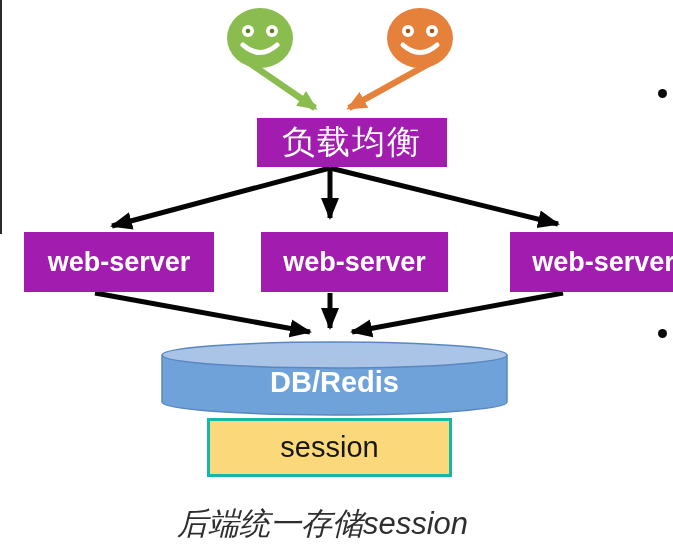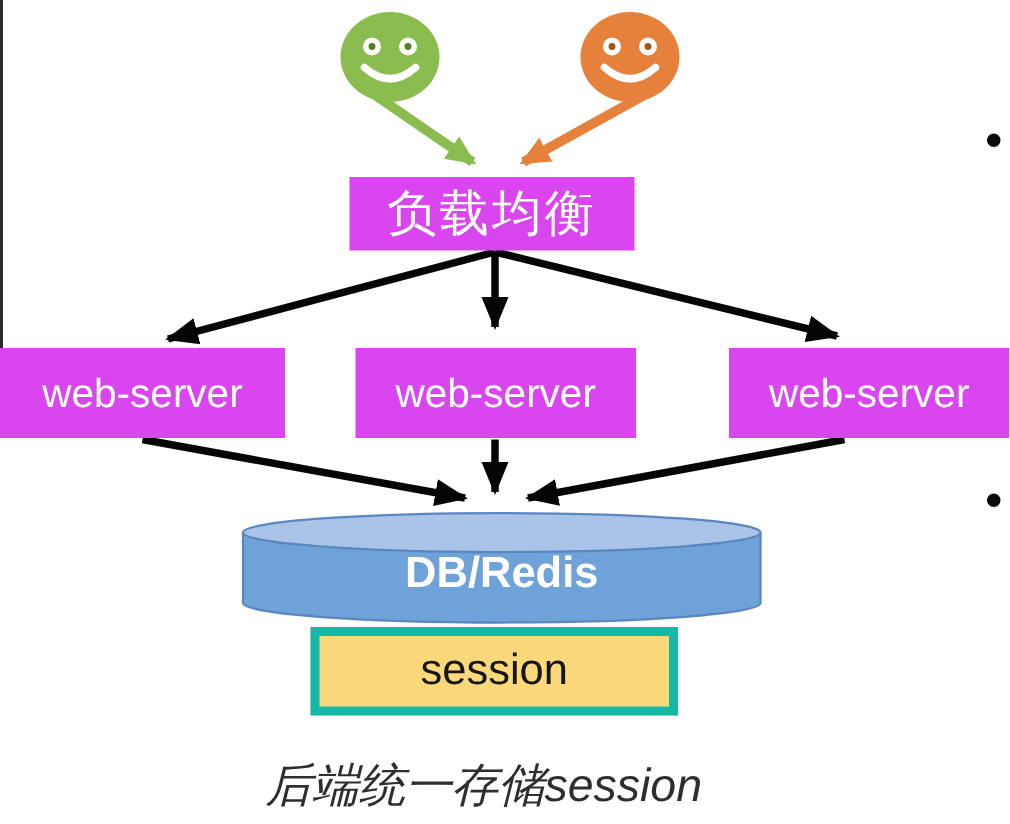--- a/index.html
+++ b/index.html
@@ -17,57 +17,58 @@
     height: 549px;
     background: #ffffff;
   }
   .stage svg.canvas {
     position: absolute;
     left: 0; top: 0;
     width: 673px; height: 549px;
   }
   .black-box {
     position: absolute;
-    background: #d946ef;
+    background: #a21caf;
     color: #ffffff;
     display: flex;
     align-items: center;
     justify-content: center;
     box-sizing: border-box;
+    margin-left: 24px;
   }
   .lb-box {
     left: 233px; top: 118px;
     width: 190px; height: 49px;
     font-size: 33px;
     letter-spacing: 2px;
   }
   .ws-box {
     top: 232px; height: 60px;
     font-size: 27px;
-    font-weight: 400;
+    font-weight: 700;
   }
   .ws-1 { left: 0px;   width: 190px; }
   .ws-2 { left: 237px; width: 187px; }
   .ws-3 { left: 486px; width: 187px; }
   .db-label {
     position: absolute;
     left: 162px; top: 366px;
     width: 345px; height: 32px;
     display: flex; align-items: center; justify-content: center;
     color: #ffffff;
     font-size: 29px;
     font-weight: 700;
     text-align: right;
   }
   .session-box {
     position: absolute;
     left: 207px; top: 418px;
     width: 245px; height: 59px;
     background: #fbd97a;
-    border: 6px solid #14b8a6;
+    border: 3px solid #14b8a6;
     box-sizing: border-box;
     display: flex; align-items: center; justify-content: center;
     color: #161616;
     font-size: 29px;
   }
   .caption {
     position: absolute;
     left: 150px; top: 503px;
     width: 345px; height: 42px;
     display: flex; align-items: center; justify-content: center;

